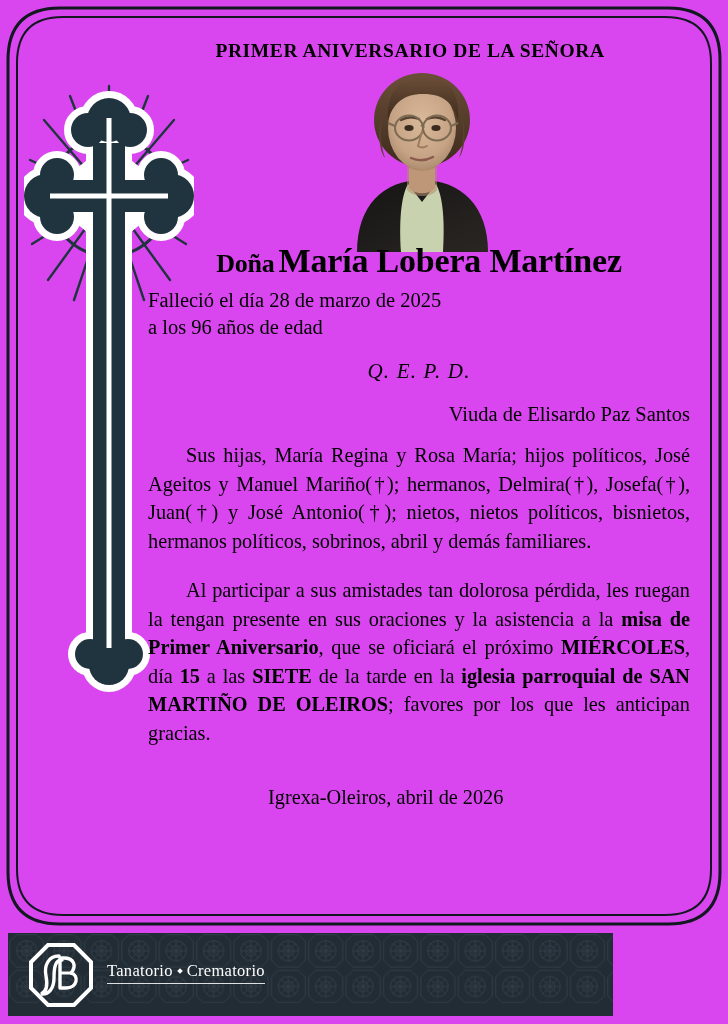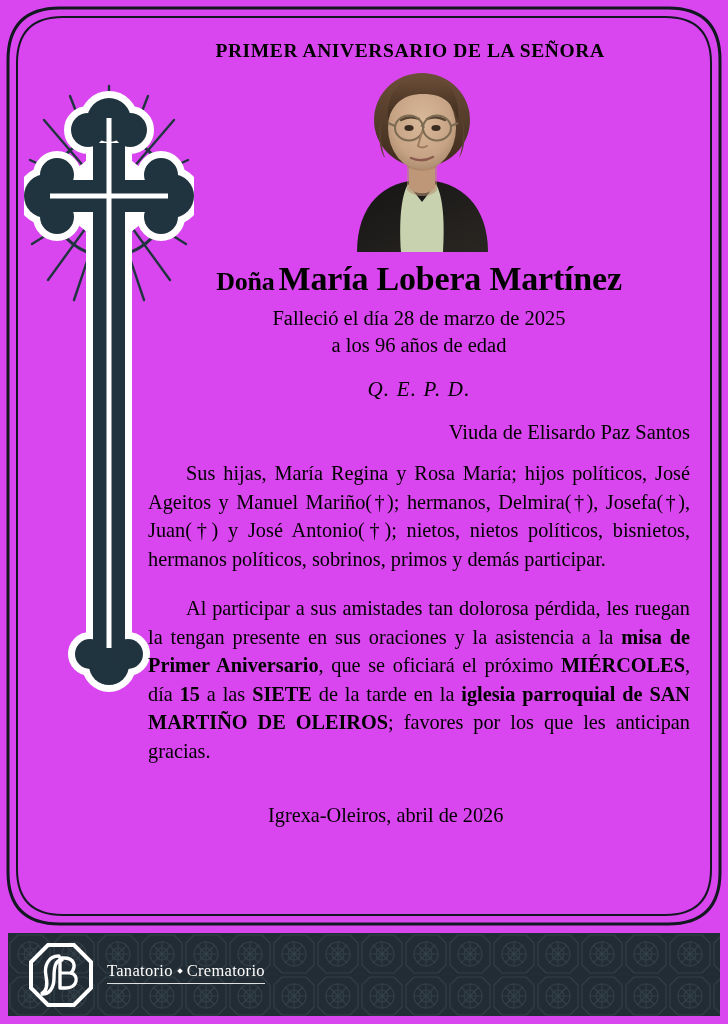--- a/index.html
+++ b/index.html
@@ -65,21 +65,21 @@
     top: 62px;
     width: 175px;
     height: 190px;
   }
   .portrait svg { display: block; width: 175px; height: 190px; }
 
   
   .content {
     position: absolute;
     left: 148px;
-    top: 261px;
+    top: 243px;
     width: 542px;
   }
 
   .name-line {
     text-align: center;
     line-height: 1.05;
     margin-bottom: 8px;
     white-space: nowrap;
   }
   .name-dona {
@@ -89,21 +89,21 @@
     letter-spacing: -0.2px;
   }
   .name-main {
     font-family: "Liberation Serif", serif;
     font-weight: bold;
     font-size: 34px;
     letter-spacing: -0.2px;
   }
 
   .died {
-    text-align: center;
+    text-align: left;
     font-size: 20.5px;
     line-height: 1.33;
     margin-top: 0;
   }
 
   .qepd {
     text-align: center;
     font-style: italic;
     font-family: "Liberation Serif", serif;
     font-size: 21px;
@@ -133,21 +133,21 @@
     font-size: 20.3px;
     margin-top: 38px;
     padding-left: 120px;
   }
 
   
   .footer {
     position: absolute;
     left: 8px;
     top: 933px;
-    width: 712px;
+    width: 605px;
     height: 83px;
     background: #222c34;
     overflow: hidden;
   }
   .footer-pattern {
     position: absolute;
     inset: 0;
     opacity: 0.5;
   }
   .footer-inner {
@@ -362,21 +362,21 @@
 
     <div class="died">
       <div>Falleció el día 28 de marzo de 2025</div>
       <div>a los 96 años de edad</div>
     </div>
 
     <div class="qepd">Q. E. P. D.</div>
 
     <div class="widow">Viuda de Elisardo Paz Santos</div>
 
-    <p class="para first">Sus hijas, María Regina y Rosa María; hijos políticos, José Ageitos y Manuel Mariño(†); hermanos, Delmira(†), Josefa(†), Juan(†) y José Antonio(†); nietos, nietos políticos, bisnietos, hermanos políticos, sobrinos, primos y demás participar.</p>
+    <p class="para first">Sus hijas, María Regina y Rosa María; hijos políticos, José Ageitos y Manuel Mariño(†); hermanos, Delmira(†), Josefa(†), Juan(†) y José Antonio(†); nietos, nietos políticos, bisnietos, hermanos políticos, sobrinos, abril y demás familiares.</p>
 
     <p class="para first"><span>Al participar a sus amistades tan dolorosa pérdida, les ruegan la tengan presente en sus oraciones y la asistencia a la </span><b>misa de Primer Aniversario</b><span>, que se oficiará el próximo </span><b>MIÉRCOLES</b><span>, día </span><b>15</b><span> a las </span><b>SIETE</b><span> de la tarde en la </span><b>iglesia parroquial de SAN MARTIÑO DE OLEIROS</b><span>; favores por los que les anticipan gracias.</span></p>
 
     <div class="place-date">Igrexa-Oleiros, abril de 2026</div>
   </div>
 
   <div class="footer">
     <svg class="footer-pattern" viewBox="0 0 712 83" preserveAspectRatio="none" aria-hidden="true">
       <defs>
         <pattern id="geo" width="44" height="42" patternUnits="userSpaceOnUse">

